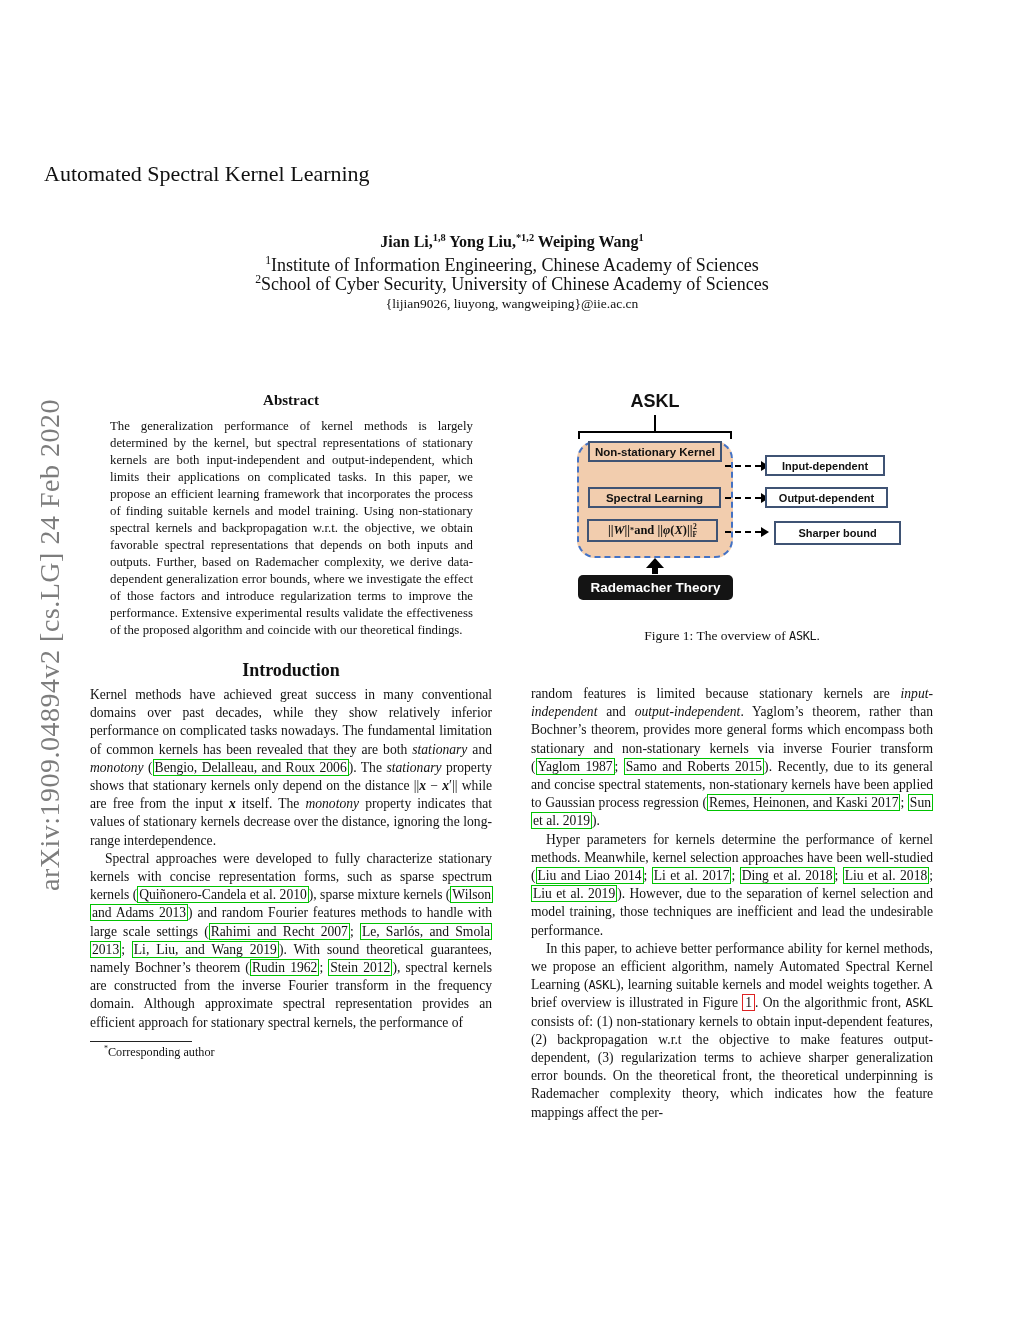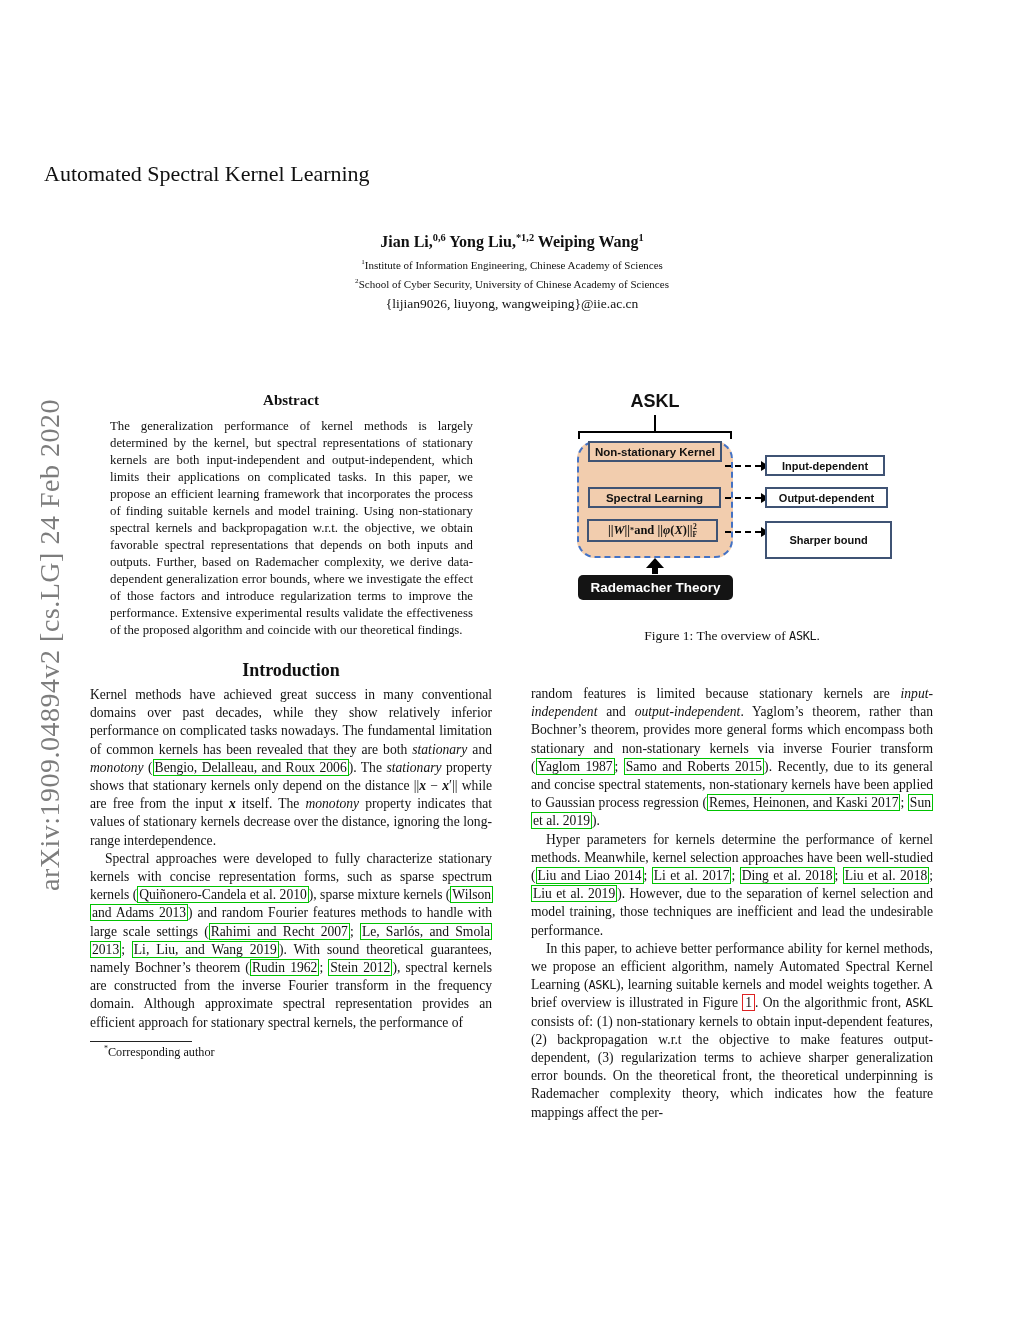--- a/index.html
+++ b/index.html
@@ -21,21 +21,21 @@
     line-height:44px;text-align:center;transform:rotate(-90deg);
     font-size:28px;color:var(--watermark-gray);letter-spacing:0.5px;
   }
 
   .page-title{
     position:absolute;top:161px;left:0;width:100%;text-align:left;
     font-size:22px;font-weight:normal;margin-left:44px;
   }
   .header-block{position:absolute;top:231px;left:0;width:100%;text-align:center;}
   .authors-line{font-size:16px;font-weight:bold;line-height:21px;margin-bottom:4px;}
-  .affil-line{font-size:11px;line-height:19px;}
+  .affil-line{font-size:18px;line-height:19px;}
   .email-line{font-size:13.5px;line-height:19px;}
 
   .col{position:absolute;width:402px;}
   .col-left{left:90px;top:392px;}
   .col-right{left:531px;top:385px;}
 
   .abstract-heading{font-size:15px;font-weight:bold;text-align:center;margin-bottom:9px;}
   .abstract-body{margin:0 19px 0 20px;font-size:12.8px;line-height:17px;
                  text-align:justify;}
   .section-heading{font-size:18px;font-weight:bold;text-align:center;
@@ -72,21 +72,21 @@
   .fig-inner-1{left:57px;top:56px;width:134px;height:21px;}
   .fig-inner-2{left:57px;top:102px;width:133px;height:21px;}
   .fig-inner-3{left:56px;top:134px;width:131px;height:23px;font-size:12.5px;
                font-family:"Liberation Serif", serif;}
   .fig-right-box{position:absolute;background:#fff;border:2px solid var(--box-navy);
                  display:flex;align-items:center;justify-content:center;
                  font-family:"Liberation Sans", sans-serif;font-weight:bold;font-size:11px;
                  white-space:nowrap;}
   .fig-right-1{left:234px;top:70px;width:120px;height:21px;}
   .fig-right-2{left:234px;top:102px;width:123px;height:21px;}
-  .fig-right-3{left:234px;top:136px;width:127px;height:38px;}
+  .fig-right-3{left:243px;top:136px;width:127px;height:24px;}
   .dashed-arrow{position:absolute;width:36px;border-top:2.5px dashed #000;}
   .dashed-arrow::after{content:"";position:absolute;right:-8px;top:-6.5px;width:0;height:0;
                        border-left:8px solid #000;border-top:5px solid transparent;
                        border-bottom:5px solid transparent;}
   .da-1{left:194px;top:80px;}
   .da-2{left:194px;top:112px;}
   .da-3{left:194px;top:146px;}
   .up-arrow{position:absolute;left:115px;top:173px;width:0;height:0;
             border-left:9px solid transparent;border-right:9px solid transparent;
             border-bottom:10px solid #000;}
@@ -102,21 +102,21 @@
   .fn-line1{text-indent:14px;}
 </style>
 </head>
 <body>
 
 <div class="watermark">arXiv:1909.04894v2  [cs.LG]  24 Feb 2020</div>
 
 <div class="page-title">Automated Spectral Kernel Learning</div>
 
 <div class="header-block">
-  <div class="authors-line">Jian Li,<span class="sup">0,6</span> Yong Liu,<span class="sup">*1,2</span> Weiping Wang<span class="sup">1</span></div>
+  <div class="authors-line">Jian Li,<span class="sup">1,8</span> Yong Liu,<span class="sup">*1,2</span> Weiping Wang<span class="sup">1</span></div>
   <div class="affil-line"><span class="sup">1</span>Institute of Information Engineering, Chinese Academy of Sciences</div>
   <div class="affil-line"><span class="sup">2</span>School of Cyber Security, University of Chinese Academy of Sciences</div>
   <div class="email-line">{lijian9026, liuyong, wangweiping}@iie.ac.cn</div>
 </div>
 
 <div class="col col-left">
   <div class="abstract-heading">Abstract</div>
   <div class="abstract-body">The generalization performance of kernel methods is largely determined by the kernel, but spectral representations of stationary kernels are both input-independent and output-independent, which limits their applications on complicated tasks. In this paper, we propose an efficient learning framework that incorporates the process of finding suitable kernels and model training. Using non-stationary spectral kernels and backpropagation w.r.t. the objective, we obtain favorable spectral representations that depends on both inputs and outputs. Further, based on Rademacher complexity, we derive data-dependent generalization error bounds, where we investigate the effect of those factors and introduce regularization terms to improve the performance. Extensive experimental results validate the effectiveness of the proposed algorithm and coincide with our theoretical findings.</div>
 
   <div class="section-heading">Introduction</div>

